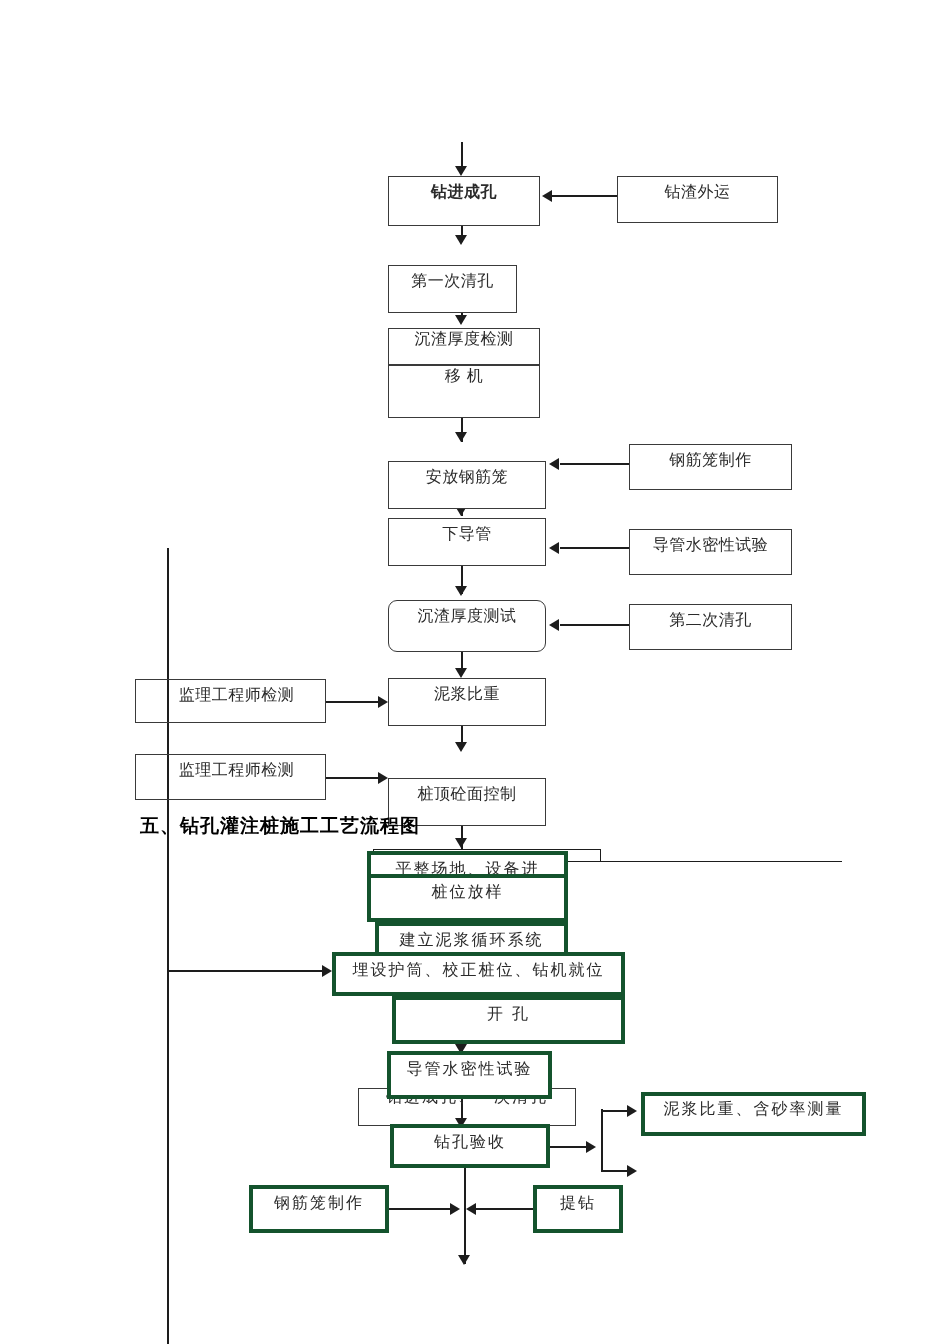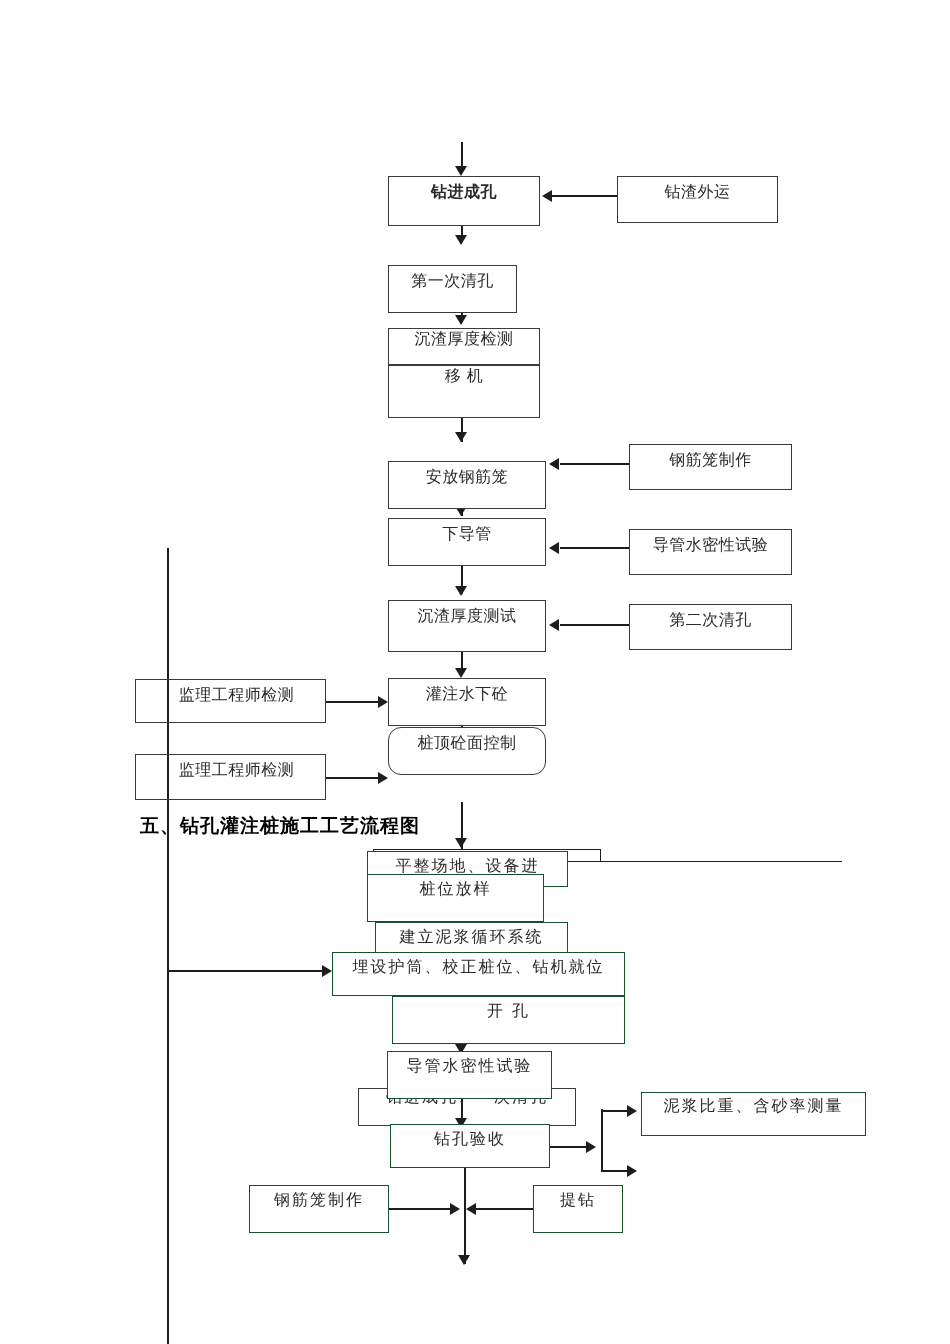--- a/index.html
+++ b/index.html
@@ -81,21 +81,21 @@
     font-size:19px;
     font-weight:bold;
     color:#000;
     letter-spacing:1px;
     white-space:nowrap;
     z-index:6;
   }
   .wrapbox{
     position:absolute;
     box-sizing:border-box;
-    border:1px solid #14532d;
+    border:4px solid #14532d;
     background:#fff;
     font-size:16px;
     color:#2b2b2b;
     text-align:center;
     letter-spacing:2px;
     z-index:5;
     padding-top:4px;
   }
   .clipped{
     position:absolute;
@@ -172,21 +172,21 @@
 
   <div class="box" style="left:629px;top:529px;width:163px;height:46px;">
     <span class="tx">导管水密性试验</span>
   </div>
   <div class="ln h2" style="left:560px;top:547px;width:70px;"></div>
   <div class="ar left" style="left:549px;top:542px;"></div>
 
   <div class="ln v2" style="left:461px;top:566px;height:28px;"></div>
   <div class="ar down" style="left:455px;top:586px;"></div>
 
-  <div class="box" style="left:388px;top:600px;width:158px;height:52px;">
+  <div class="box" style="left:388px;top:600px;width:158px;height:52px;border-radius:9px;">
     <span class="tx">沉渣厚度测试</span>
   </div>
 
   <div class="box" style="left:629px;top:604px;width:163px;height:46px;">
     <span class="tx">第二次清孔</span>
   </div>
   <div class="ln h2" style="left:560px;top:624px;width:70px;"></div>
   <div class="ar left" style="left:549px;top:619px;"></div>
 
   <div class="ln v2" style="left:461px;top:652px;height:22px;"></div>
@@ -194,52 +194,52 @@
 
   <div class="ln v2" style="left:167px;top:548px;height:796px;"></div>
 
   <div class="box nofill" style="left:135px;top:679px;width:191px;height:44px;">
     <span class="tx" style="padding-left:12px;">监理工程师检测</span>
   </div>
   <div class="ln h2" style="left:326px;top:701px;width:57px;"></div>
   <div class="ar right" style="left:378px;top:696px;"></div>
 
   <div class="box" style="left:388px;top:678px;width:158px;height:48px;">
-    <span class="tx">灌注水下砼</span>
+    <span class="tx">泥浆比重</span>
   </div>
 
   <div class="ln v2" style="left:461px;top:726px;height:22px;"></div>
   <div class="ar down" style="left:455px;top:742px;"></div>
 
   <div class="box nofill" style="left:135px;top:754px;width:191px;height:46px;">
     <span class="tx" style="padding-left:12px;">监理工程师检测</span>
   </div>
   <div class="ln h2" style="left:326px;top:777px;width:57px;"></div>
   <div class="ar right" style="left:378px;top:772px;"></div>
 
-  <div class="box" style="left:388px;top:727px;width:158px;height:48px;border-radius:13px;">
+  <div class="box" style="left:388px;top:778px;width:158px;height:48px;">
     <span class="tx">桩顶砼面控制</span>
   </div>
 
   <div class="ln v2" style="left:461px;top:802px;height:48px;"></div>
   <div class="ar down" style="left:455px;top:838px;"></div>
 
   <div class="heading" style="left:140px;top:813px;">五、钻孔灌注桩施工工艺流程图</div>
 
   <div class="ln" style="left:373px;top:849px;width:228px;height:1px;"></div>
   <div class="ln v" style="left:373px;top:849px;height:12px;"></div>
   <div class="ln v" style="left:600px;top:849px;height:12px;"></div>
 
   <div class="wrapbox" style="left:367px;top:851px;width:201px;height:36px;">
     <span>平整场地、设备进</span>
   </div>
 
   <div class="ln h" style="left:568px;top:861px;width:274px;"></div>
 
-  <div class="wrapbox" style="left:367px;top:874px;width:177px;height:48px;">
+  <div class="wrapbox" style="left:367px;top:874px;width:201px;height:48px;">
     <span>桩位放样</span>
   </div>
 
   <div class="ln v2" style="left:461px;top:860px;height:60px;"></div>
   <div class="ar down" style="left:455px;top:912px;"></div>
 
   <div class="wrapbox" style="left:375px;top:922px;width:193px;height:36px;">
     <span>建立泥浆循环系统</span>
   </div>
 

